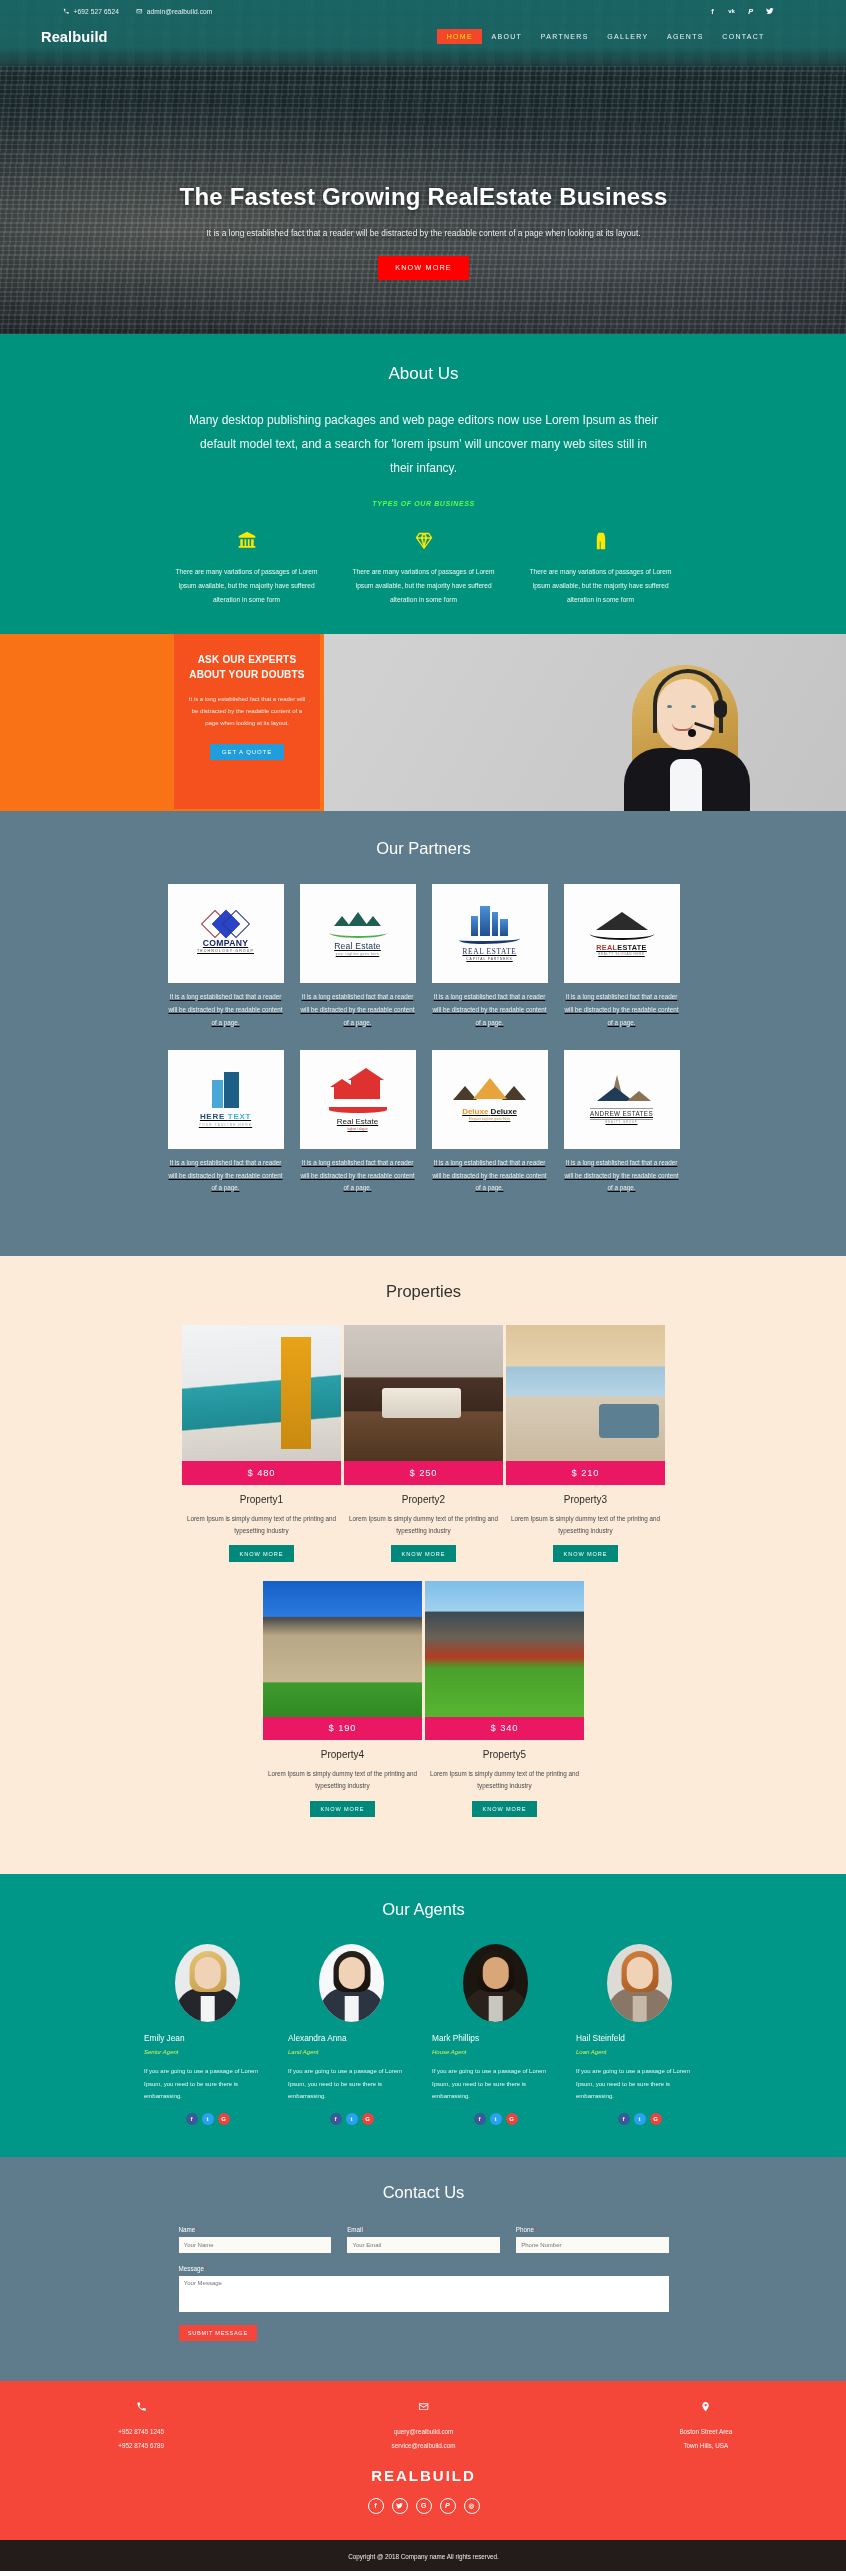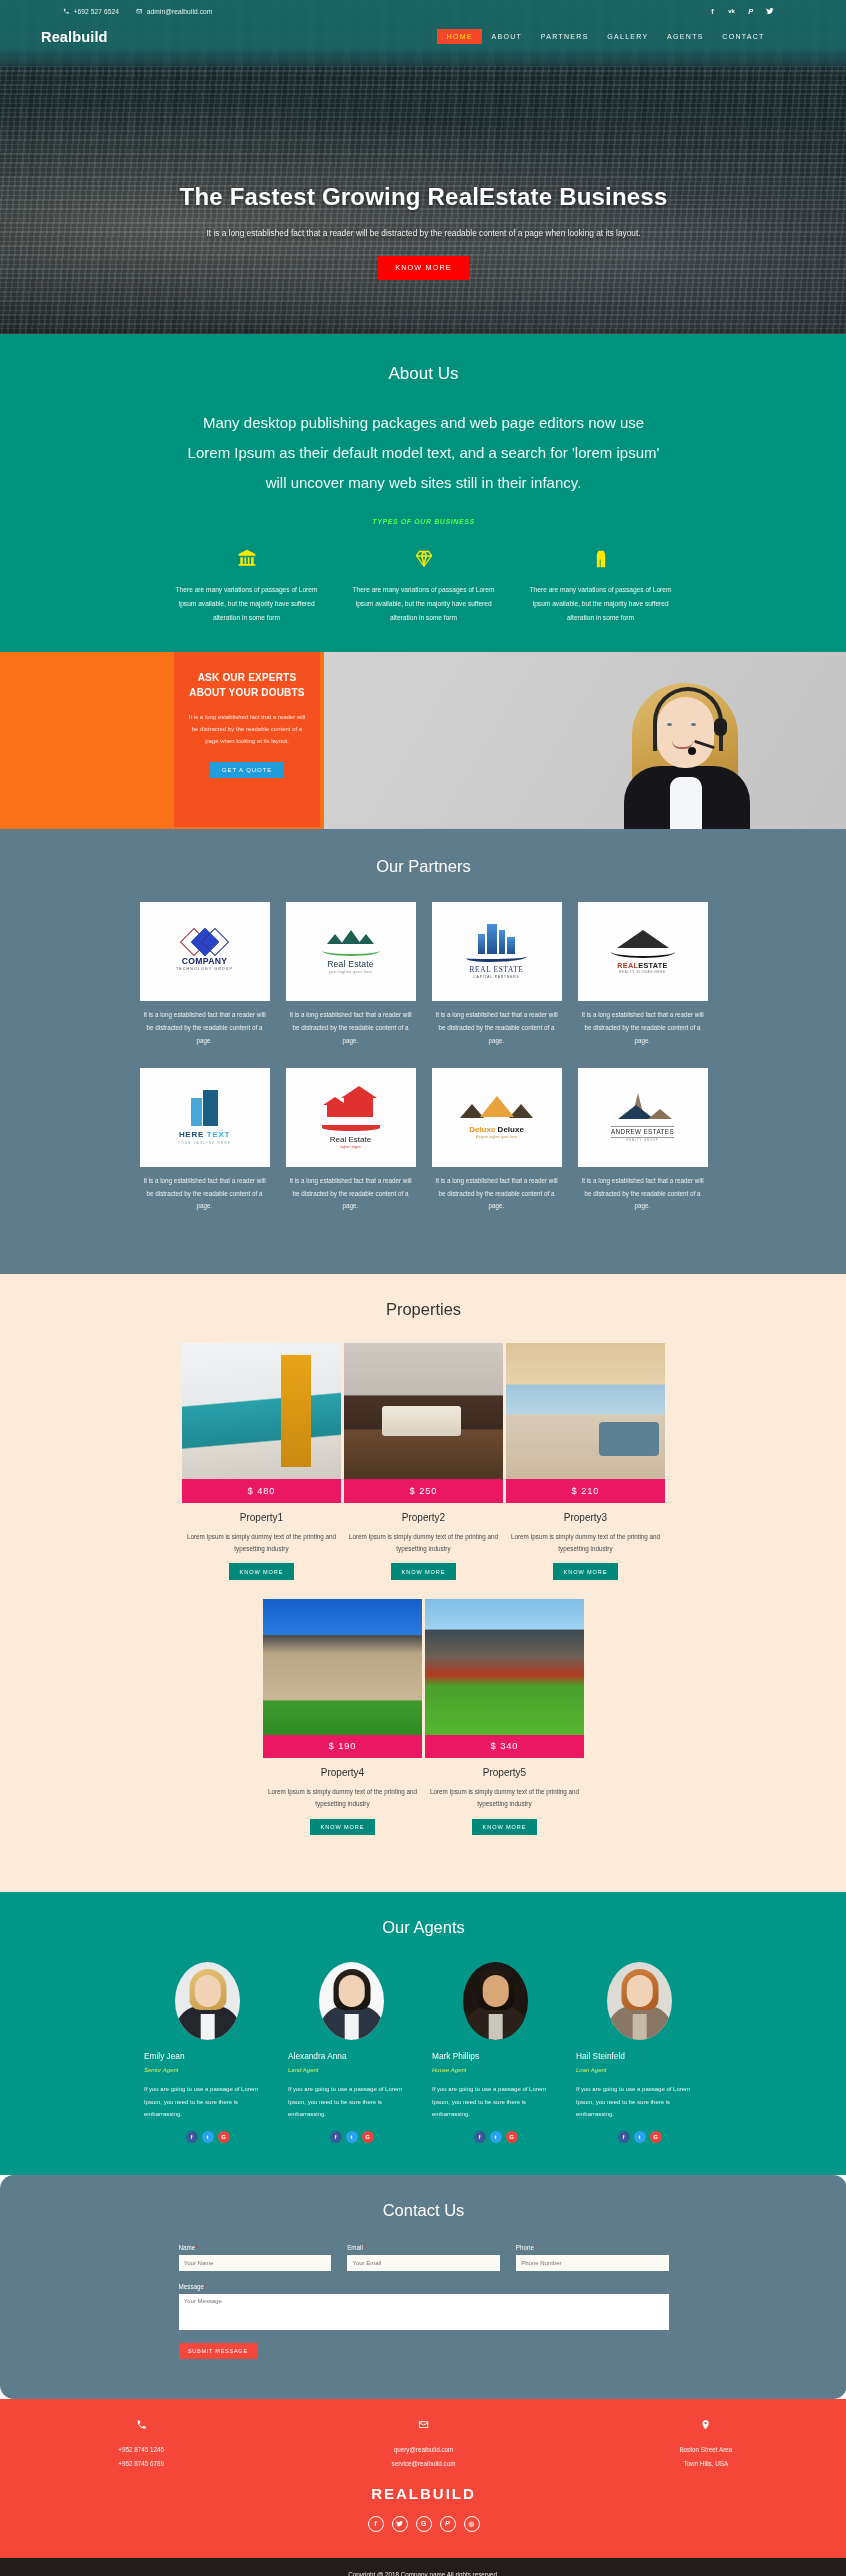--- a/index.html
+++ b/index.html
@@ -80,21 +80,21 @@
     display:inline-block; margin-top:18.5px;
     background:#ff0000; color:#fff;
     font-size:7.3px; letter-spacing:1.1px;
     padding:7.3px 17px; border:none; cursor:pointer;
   }
 
   
   .about { background:#00927d; padding:30px 0 26.5px; text-align:center; }
   .about h2 { color:#fff; font-size:17px; font-weight:normal; margin-bottom:24px;}
   .about-lead {
-    color:#eefbf8; font-size:15px; line-height:2.0;
+    color:#eefbf8; font-size:12px; line-height:2.0;
     width:473px; margin:0 auto 20px;
   }
   .about-sub { color:#5dfd4e; font-size:7px; font-style:italic; font-weight:bold; letter-spacing:0.6px; margin-bottom:18.5px; }
   .types { display:flex; justify-content:center; gap:0; }
   .type-col { width:177px; padding:0 12px; }
   .type-icon { height:30px; display:flex; align-items:center; justify-content:center; margin-bottom:9.3px; }
   .type-icon svg { width:20px; height:20px; fill:#ffe800; }
   .type-col p { color:#ecfaf6; font-size:6.6px; line-height:2.15; }
 
   
@@ -146,21 +146,21 @@
   .btn-quote {
     display:inline-block; margin-top:14.6px;
     background:#219ddb; color:#fff; border:none;
     font-size:6px; letter-spacing:0.9px; padding:5.3px 12px; cursor:pointer;
   }
 
   
   .partners { background:#5e7c8b; padding:28px 0 40px; }
   .partners h2 { text-align:center; color:#fff; font-size:16.5px; font-weight:normal; margin-bottom:26.5px; }
   .p-grid { display:flex; justify-content:center; gap:16px; margin-bottom:21px; }
-  .p-card { width:130px; }
+  .p-card { width:116px;text-decoration:underline; }
   .p-logo {
     height:99px; background:#fdfdfd;
     display:flex; align-items:center; justify-content:center; flex-direction:column;
     padding:8px;
   }
   .p-card p { color:#eef3f5; font-size:6.3px; line-height:2.0; text-align:center; margin-top:8px; }
 
   .lg-company .dia { display:flex; justify-content:center; margin-bottom:4px;}
   .lg-company .d { width:20px; height:20px; border:1.3px solid #2b3990; transform:rotate(45deg); margin:0 -4.6px; }
   .lg-company .d.f { background:#2b44c6; border-color:#2b44c6;}
@@ -261,21 +261,21 @@
   .a-desc { color:#e9fbf7; font-size:6px; line-height:2.15; margin-bottom:9.3px; }
   .a-socials { display:flex; gap:4px; justify-content:center; }
   .a-socials i {
     width:12px; height:12px; border-radius:50%;
     display:inline-flex; align-items:center; justify-content:center;
     font-style:normal; font-size:6px; font-weight:bold; color:#fff; cursor:pointer;
   }
   .sc-fb { background:#3b5998; } .sc-tw { background:#29a3ef; } .sc-gp { background:#e8453c; }
 
   
-  .contact { background:#5e7c8b; padding:26.5px 0 40px;border-radius:14px; }
+  .contact { background:#5e7c8b; padding:26.5px 0 40px; }
   .contact h2 { text-align:center; color:#fff; font-size:16.5px; font-weight:normal; margin-bottom:24px; }
   .c-form { width:490px; margin:0 auto; }
   .c-row { display:flex; gap:16px; margin-bottom:12px; }
   .c-field { flex:1; }
   .c-label { color:#fff; font-size:6.3px; display:block; margin-bottom:4px; }
   .c-label .req { color:#e53935; }
   .c-input {
     width:100%; height:16px; border:none; background:#fcfaf5;
     font-size:6px; color:#555; padding:0 5.3px;
     font-family:"Liberation Sans", sans-serif;

